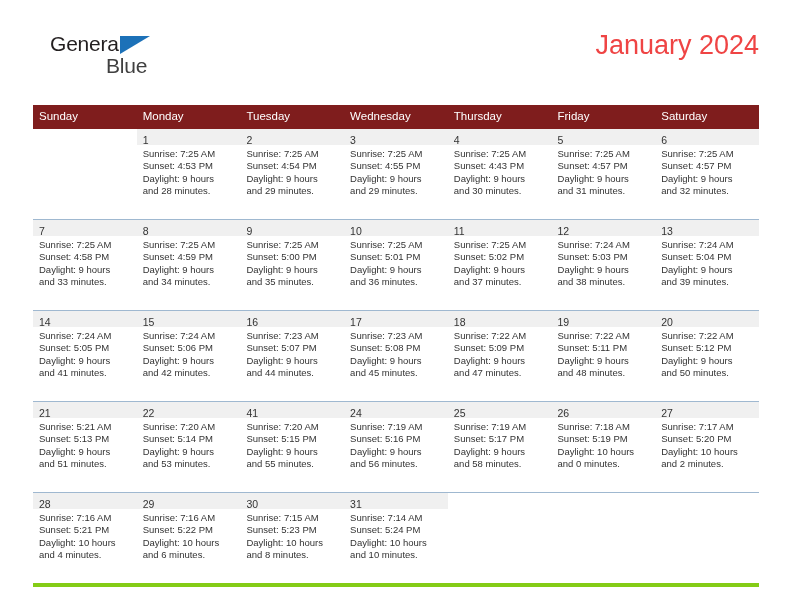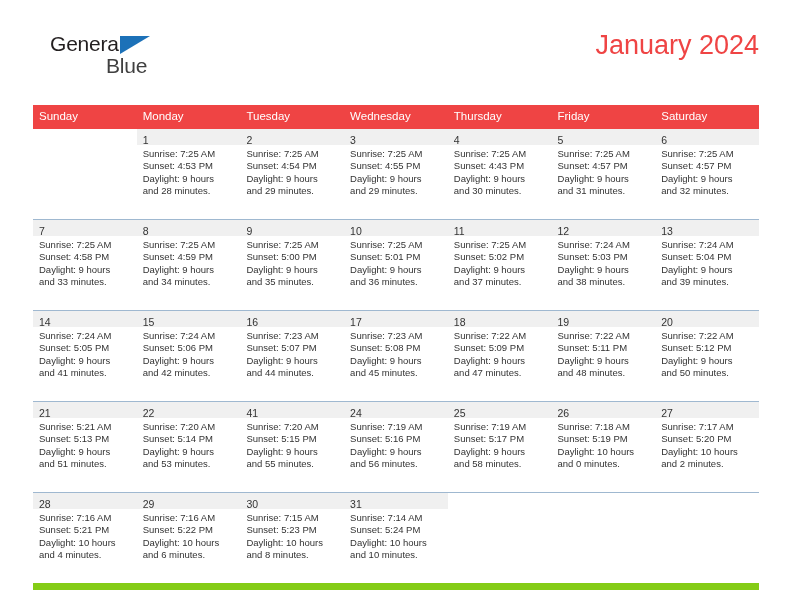--- a/index.html
+++ b/index.html
@@ -87,21 +87,21 @@
   
   .cal {
     position: absolute;
     left: 33px;
     top: 105px;
     width: 726px;
     border-collapse: collapse;
     table-layout: fixed;
   }
   .cal th {
-    background: #ef4444;
+    background: #7f1d1d;
     color: #ffffff;
     font-size: 11.5px;
     font-weight: normal;
     text-align: left;
     padding: 5px 0 6px 6px;
     line-height: 13px;
     border: none;
   }
   .cal td {
     vertical-align: top;
@@ -139,21 +139,21 @@
     line-height: 12.4px;
     color: #333333;
   }
   .details div {
     white-space: nowrap;
   }
   .empty .daynum-band {
     background: transparent;
   }
   .cal tr.week-row:last-of-type td {
-    border-bottom: 7px solid #84cc16;
+    border-bottom: 4px solid #84cc16;
   }
 </style>
 </head>
 <body>
 
 <div class="page">
 
   <div class="top">
 
     <div class="logo">

